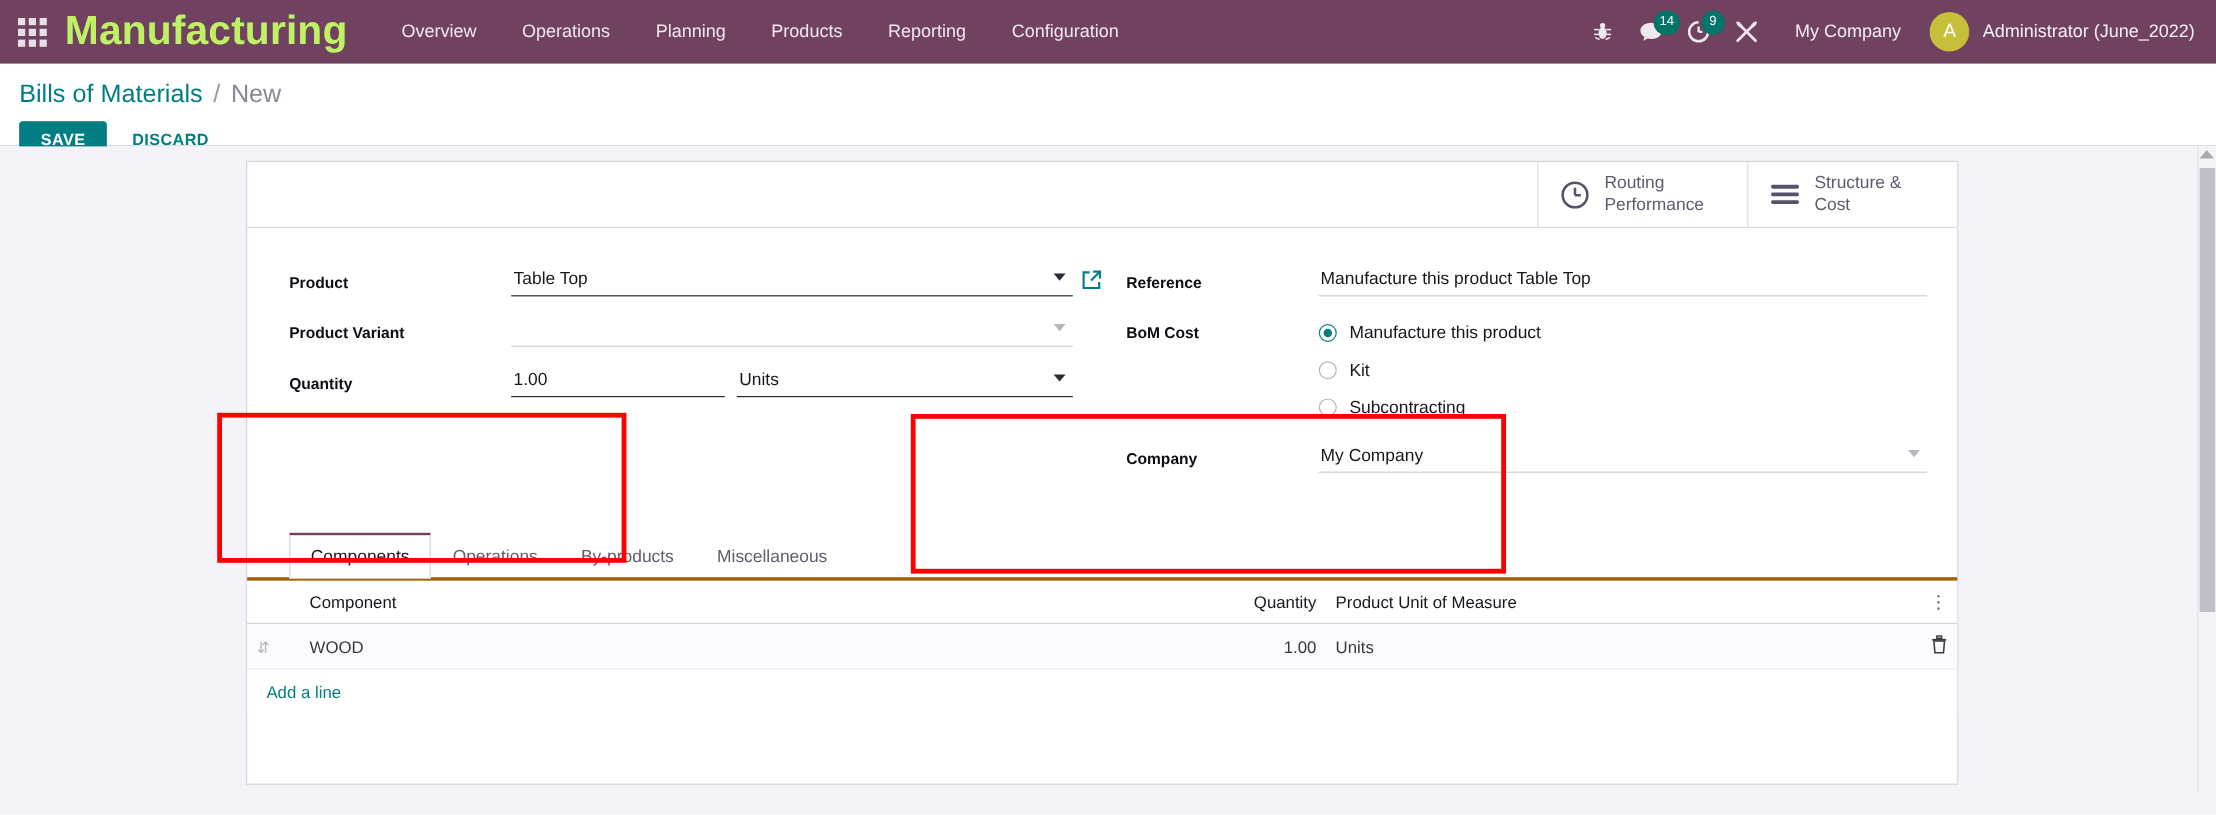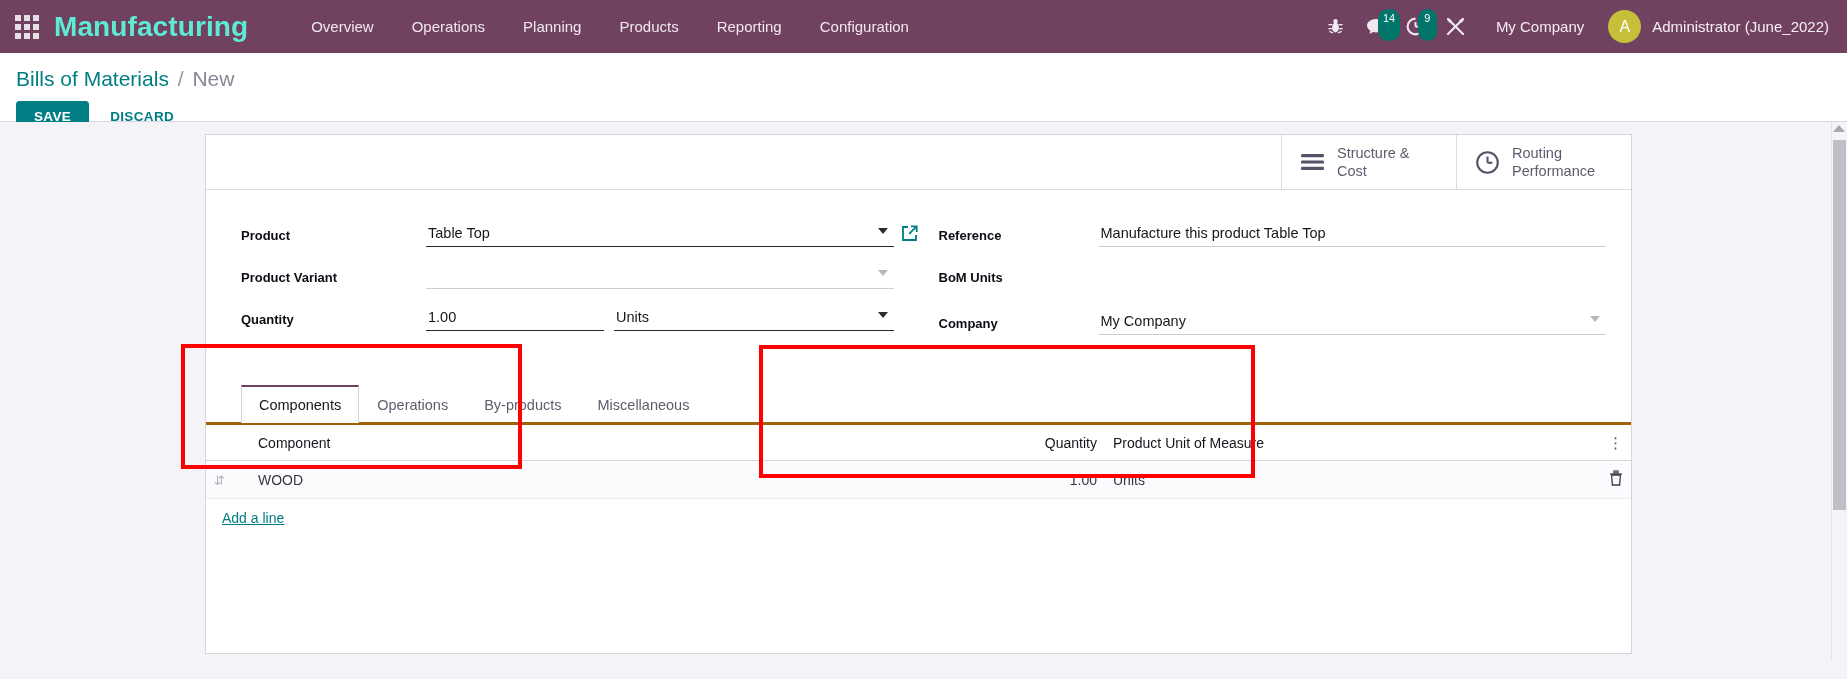--- a/index.html
+++ b/index.html
@@ -17,37 +17,37 @@
     height: 53px; background: #71425f; display: flex; align-items: center;
     padding: 0 18px 0 10px; color: #ffffff; position: relative;
   }
   .apps-grid {
     width: 34px; height: 34px; display: grid; grid-template-columns: repeat(3, 6px);
     grid-template-rows: repeat(3, 6px); gap: 3px; align-content: center;
     justify-content: center; cursor: pointer; flex: 0 0 auto;
   }
   .apps-grid i { display: block; width: 6px; height: 6px; background: #e6dfe6; }
   .brand {
-    font-size: 28px; font-weight: bold; letter-spacing: .1px;
-    margin-left: 10px; margin-right: 44px; color: #5eead4; white-space: nowrap;
+    font-size: 34px; font-weight: bold; letter-spacing: .1px;
+    margin-left: 10px; margin-right: 26px; color: #bef264; white-space: nowrap;
   }
   .menu { display: flex; align-items: center; height: 70px; }
   .menu-item {
     font-size: 15px; color: #f0e8ef; padding: 0 19px; line-height: 53px;
     cursor: pointer; white-space: nowrap;
   }
   .nav-right {
     margin-left: auto; display: flex; align-items: center; height: 53px; gap: 0;
   }
   .nav-icon {
     position: relative; width: 40px; height: 53px; display: flex;
     align-items: center; justify-content: center; cursor: pointer;
   }
   .badge {
-    position: absolute; top: 9px; left: 22px; min-width: 19px; height: 32px;
+    position: absolute; top: 9px; left: 22px; min-width: 19px; height: 20px;
     border-radius: 10px; background: #00756a; color: #fff; font-size: 11px;
     line-height: 19px; text-align: center; padding: 0 5px; font-weight: 500;
   }
   .company-name {
     font-size: 15px; color: #f3ecf2; padding: 0 16px 0 20px;
     cursor: pointer; white-space: nowrap;
   }
   .user-box {
     display: flex; align-items: center; gap: 11px; padding-left: 8px; cursor: pointer;
   }
@@ -176,21 +176,20 @@
   }
   .col-handle { width: 44px; }
   .col-qty { width: 120px; }
   .col-uom { width: 480px; }
   .col-trash { width: 46px; text-align: right !important; }
   .handle { color: #b3b1bc; font-size: 13px; cursor: grab; user-select: none; }
   .trash { color: #3a3946; cursor: pointer; }
   .add-line {
     font-size: 14px; color: #017e84; padding: 11px 8px 11px 8px; cursor: pointer;
     display: inline-block;
-    text-decoration: underline;
   }
   .optcols { cursor: pointer; color: #55535f; font-size: 15px; line-height: 10px; letter-spacing: 0; }
 
   
   .vscroll {
     position: absolute; right: 0; top: 0; width: 16px; height: 539px;
     background: #f4f3f7; border-left: 1px solid #e3e1e8;
   }
   .vthumb {
     position: absolute; right: 1px; top: 18px; width: 13px; height: 370px;
@@ -291,46 +290,46 @@
       <button class="btn-save">SAVE</button>
       <button class="btn-discard">DISCARD</button>
     </div>
   </div>
 
   <div class="sheet-bg">
 
     <div class="sheet">
 
       <div class="stat-bar">
+        <div class="stat-btn">
+          <span class="stat-ico">
+            <svg width="25" height="25" viewBox="0 0 25 25" aria-hidden="true">
+              <circle cx="12.5" cy="12.5" r="10.3" fill="none" stroke="#54536a" stroke-width="2.1"></circle>
+              <line x1="12.5" y1="6.5" x2="12.5" y2="12.8" stroke="#54536a" stroke-width="2.1"></line>
+              <line x1="12.5" y1="12.8" x2="17.4" y2="12.8" stroke="#54536a" stroke-width="2.1"></line>
+            </svg>
+          </span>
+          <span class="stat-txt">
+            <span>Routing</span><br>
+            <span>Performance</span>
+          </span>
+        </div>
         <div class="stat-btn">
           <span class="stat-ico">
             <svg width="25" height="20" viewBox="0 0 25 20" aria-hidden="true">
               <rect x="1" y="2" width="23" height="3.2" rx="1.2" fill="#54536a"></rect>
               <rect x="1" y="8.4" width="23" height="3.2" rx="1.2" fill="#54536a"></rect>
               <rect x="1" y="14.8" width="23" height="3.2" rx="1.2" fill="#54536a"></rect>
             </svg>
           </span>
           <span class="stat-txt">
             <span>Structure &amp;</span><br>
             <span>Cost</span>
           </span>
         </div>
-        <div class="stat-btn">
-          <span class="stat-ico">
-            <svg width="25" height="25" viewBox="0 0 25 25" aria-hidden="true">
-              <circle cx="12.5" cy="12.5" r="10.3" fill="none" stroke="#54536a" stroke-width="2.1"></circle>
-              <line x1="12.5" y1="6.5" x2="12.5" y2="12.8" stroke="#54536a" stroke-width="2.1"></line>
-              <line x1="12.5" y1="12.8" x2="17.4" y2="12.8" stroke="#54536a" stroke-width="2.1"></line>
-            </svg>
-          </span>
-          <span class="stat-txt">
-            <span>Routing</span><br>
-            <span>Performance</span>
-          </span>
-        </div>
       </div>
 
       <div class="form-wrap">
 
         <div class="group left">
 
           <div class="frow">
             <div class="flabel">Product</div>
             <div class="fval">
               <input class="input-line" value="Table Top" style="">
@@ -373,21 +372,39 @@
         <div class="group right">
 
           <div class="frow">
             <div class="flabel wide">Reference</div>
             <div class="fval">
               <input class="input-line light" value="Manufacture this product Table Top" style="">
             </div>
           </div>
 
           <div class="frow">
-            <div class="flabel wide">BoM Units</div>
+            <div class="flabel wide">BoM Cost</div>
+            <div class="fval">
+
+              <div class="radio-row">
+                <span class="radio on"></span>
+                <span class="radio-label">Manufacture this product</span>
+              </div>
+
+              <div class="radio-row">
+                <span class="radio"></span>
+                <span class="radio-label">Kit</span>
+              </div>
+
+              <div class="radio-row">
+                <span class="radio"></span>
+                <span class="radio-label">Subcontracting</span>
+              </div>
+
+            </div>
           </div>
 
           <div class="frow" style="margin-top:12px;">
             <div class="flabel wide">Company</div>
             <div class="fval">
               <input class="input-line light" value="My Company" style="">
               <span class="caret muted"></span>
             </div>
           </div>
 

